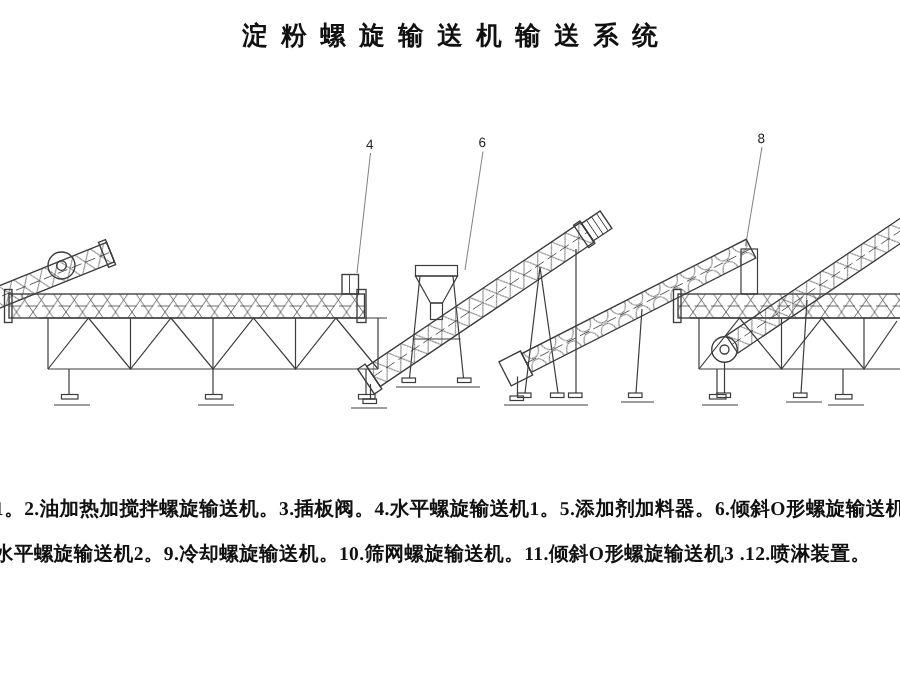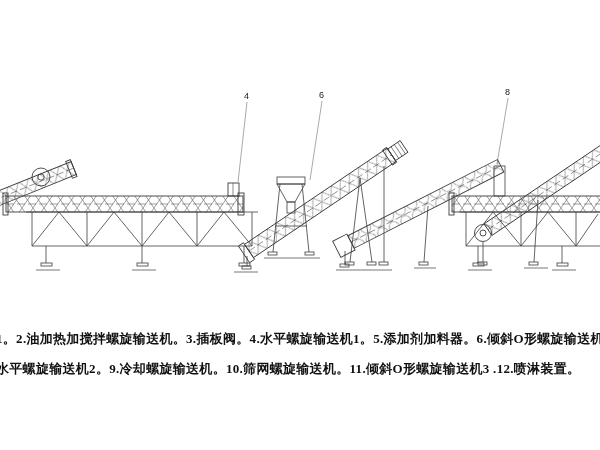--- a/index.html
+++ b/index.html
@@ -19,20 +19,21 @@
     font-family:"Liberation Serif","DejaVu Serif",serif;
   }
   .caption.l1{top:330px;}
   .caption.l2{top:360px;}
 </style>
 </head>
 <body>
 
 <div class="page">
 
+  <div class="title">淀粉螺旋输送机输送系统</div>
 
   <svg class="drawing" width="600" height="450" viewBox="0 0 600 450" xmlns="http://www.w3.org/2000/svg">
     <defs>
       <pattern id="flight" width="11" height="16" patternUnits="userSpaceOnUse">
         <path d="M0,0 L11,16 M11,0 L0,16" stroke="#5a5a5a" stroke-width="0.6" fill="none"></path>
       </pattern>
       <pattern id="coil" width="13" height="16" patternUnits="userSpaceOnUse">
         <ellipse cx="6.5" cy="8" rx="5.4" ry="7.4" stroke="#5a5a5a" stroke-width="0.6" fill="none"></ellipse>
       </pattern>
     </defs>

